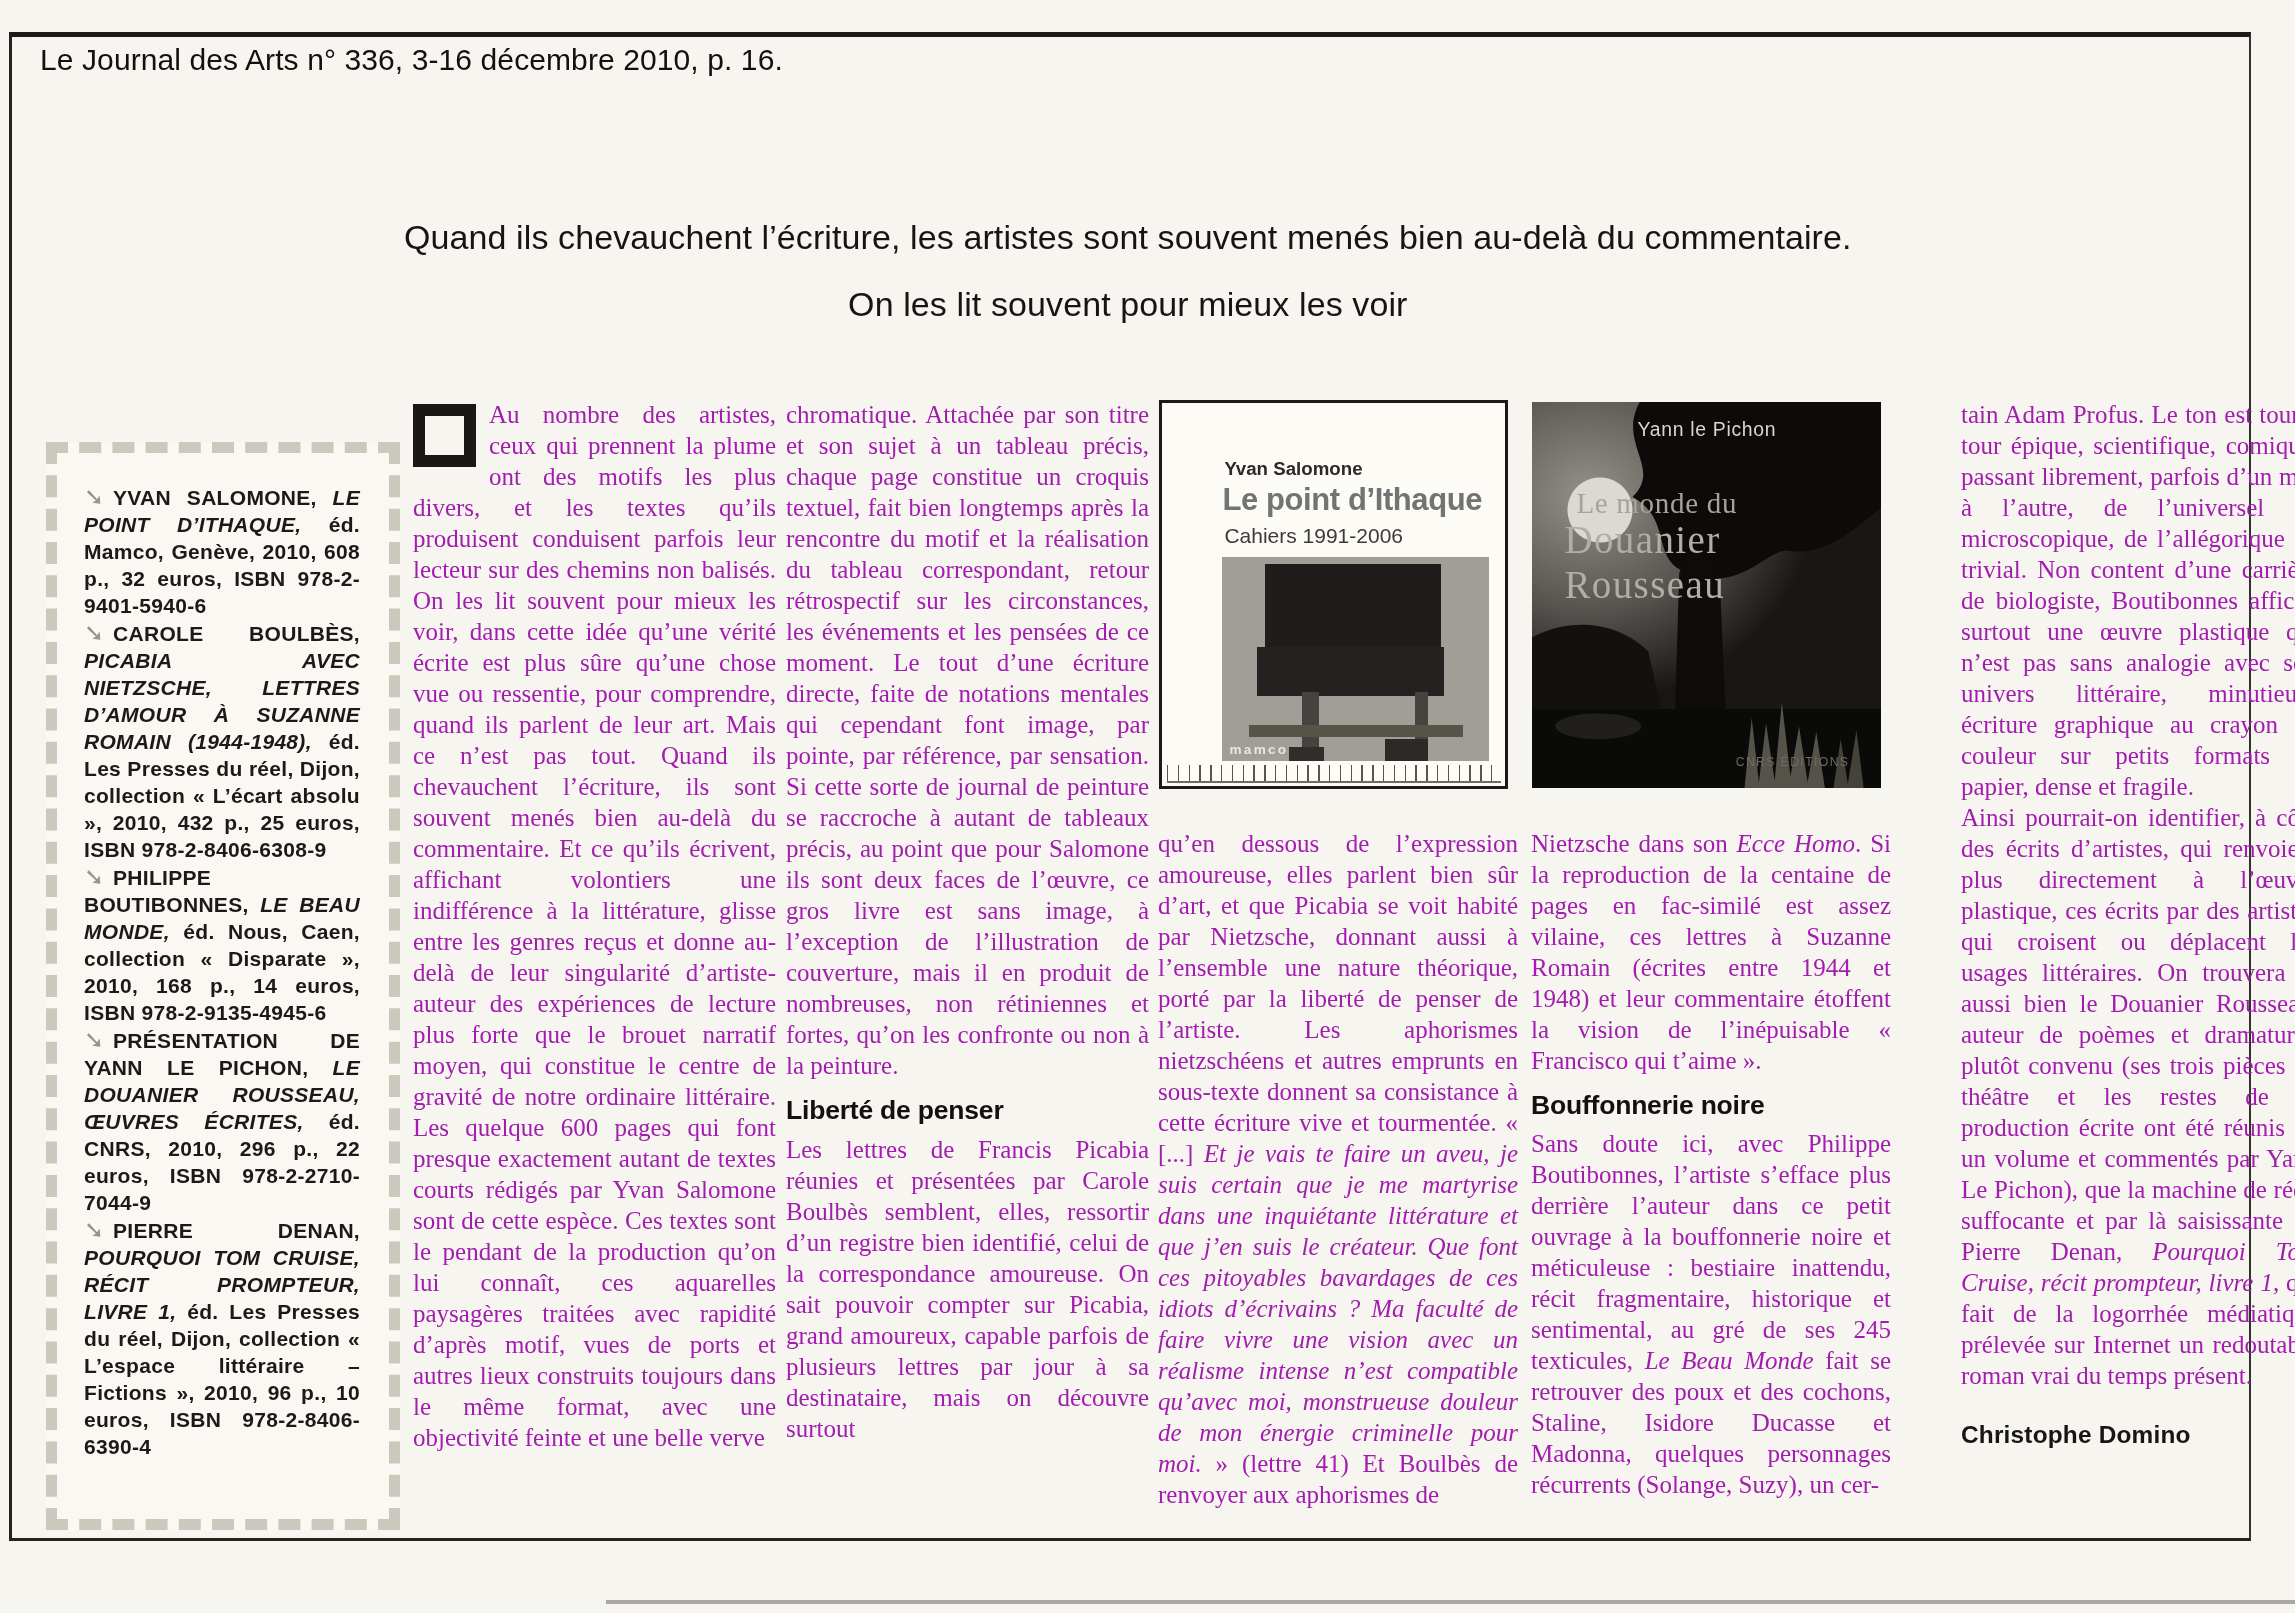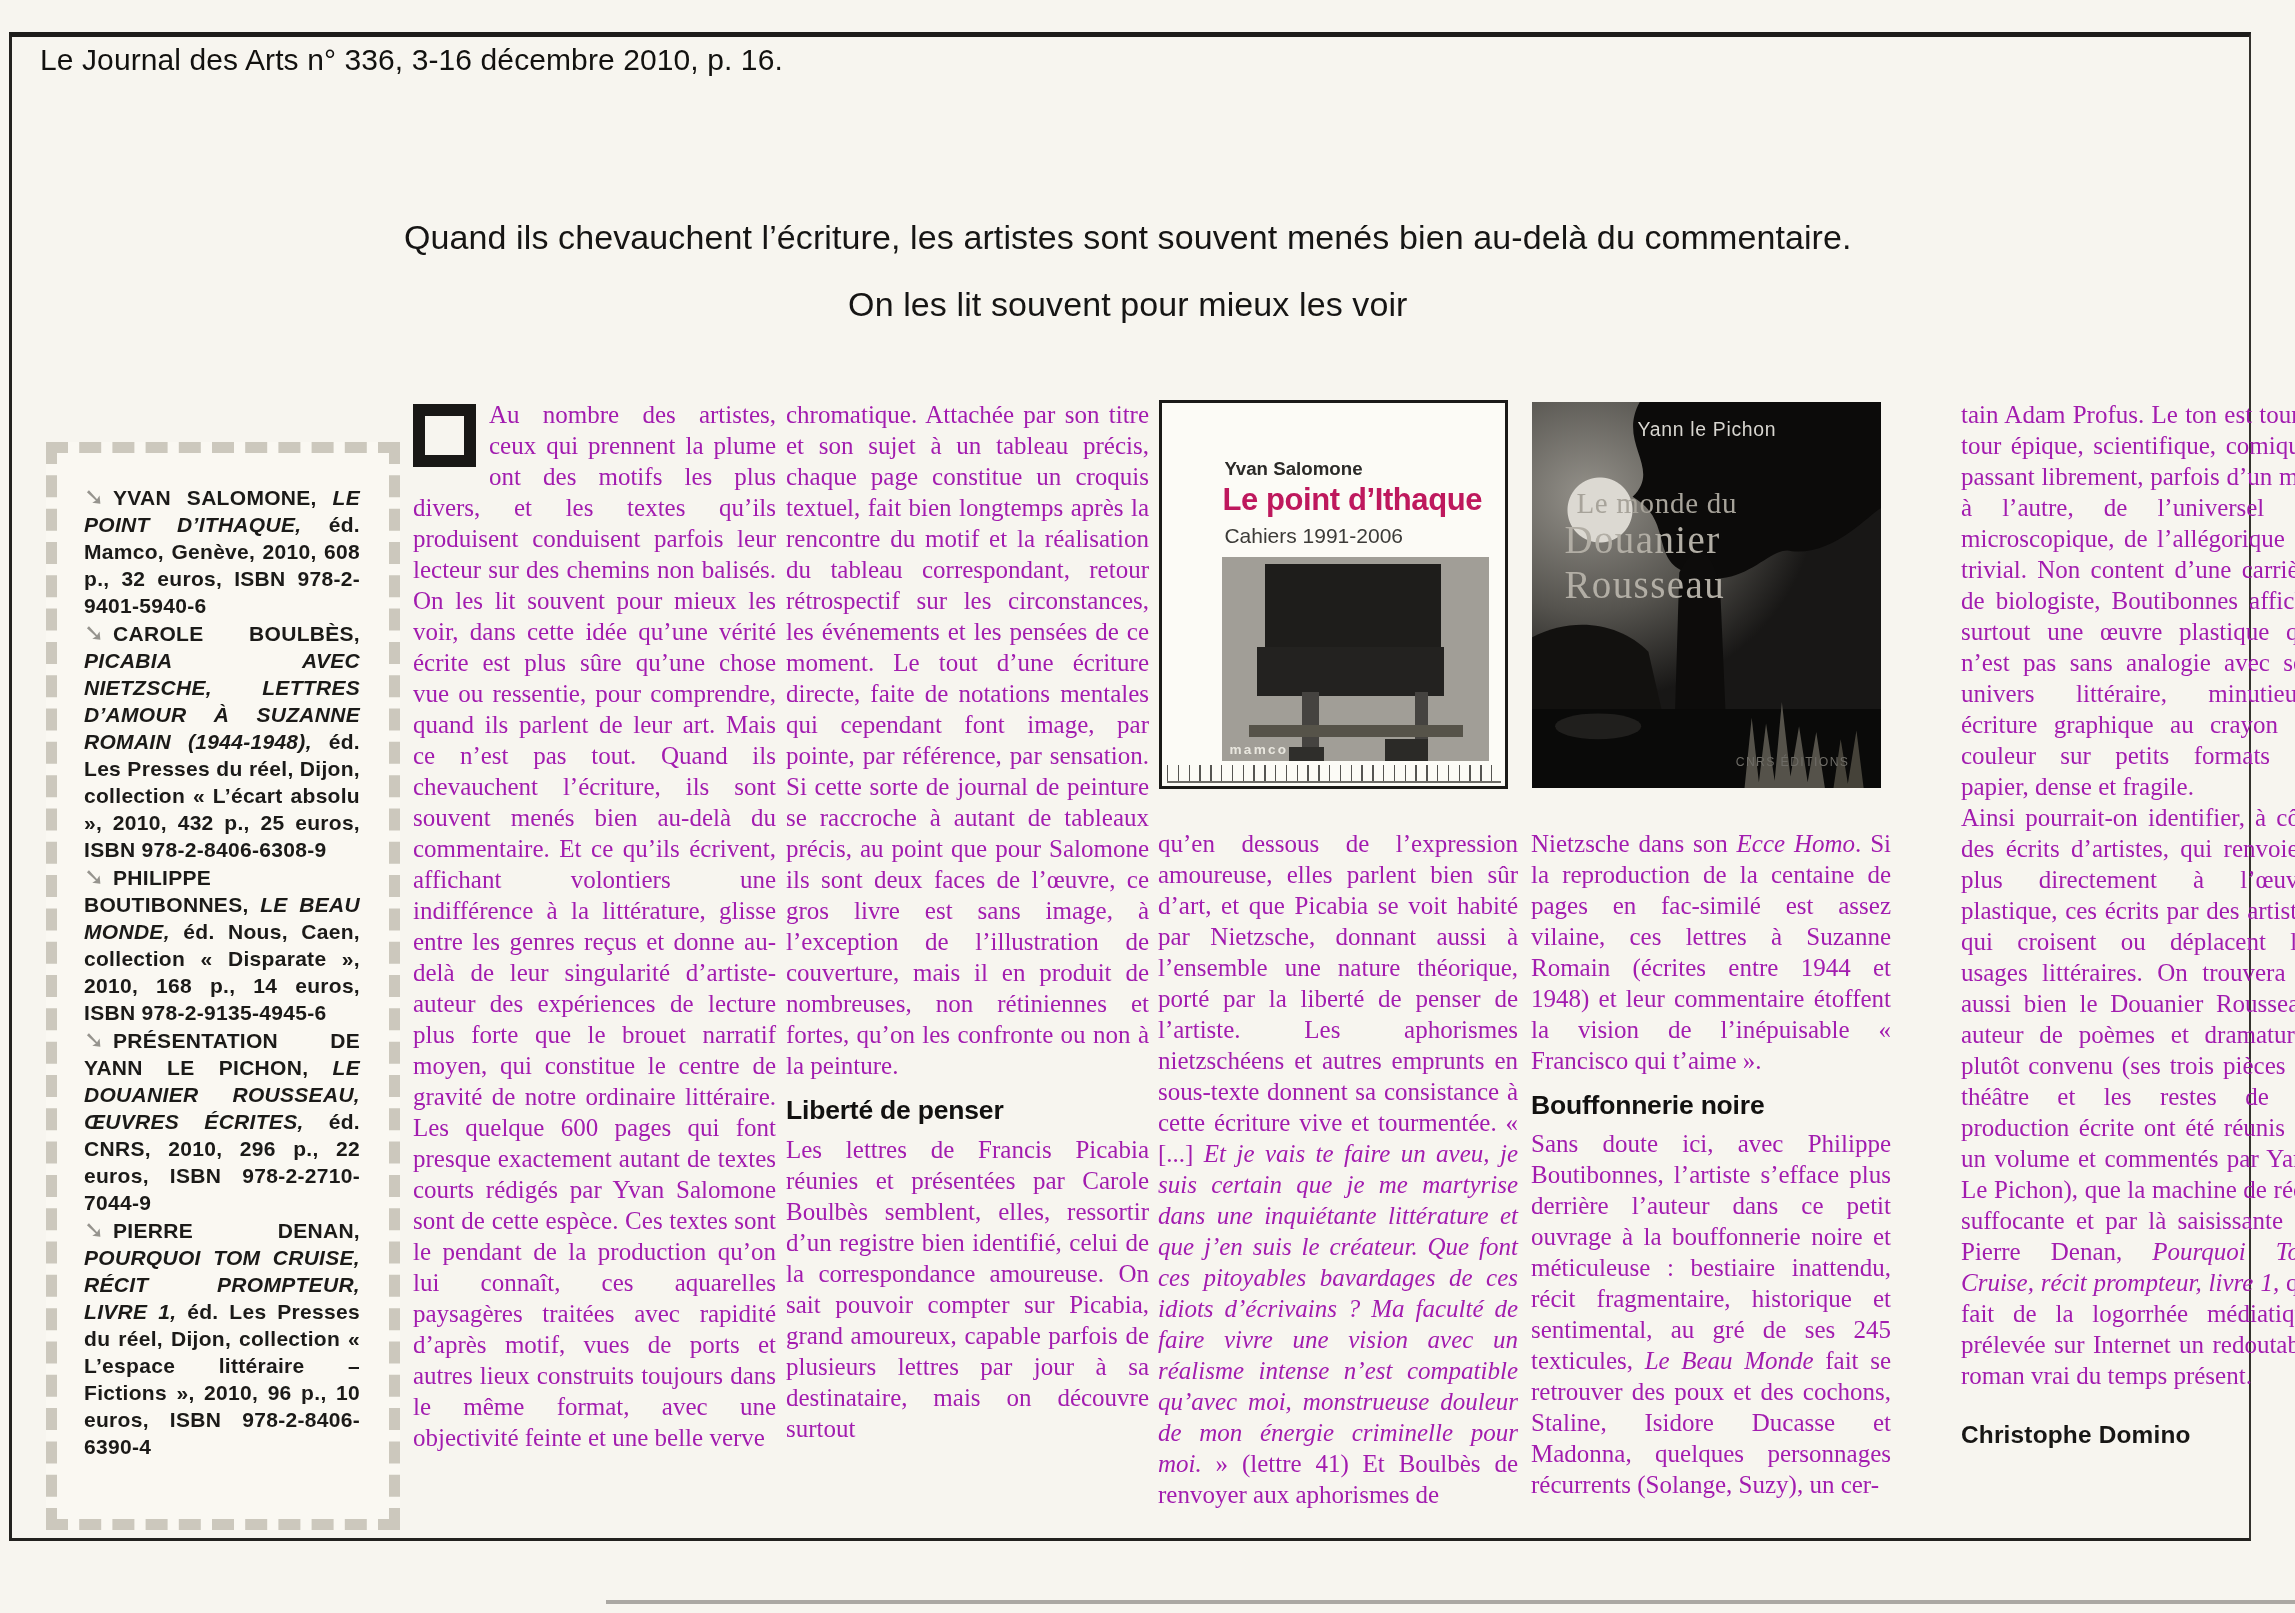--- a/index.html
+++ b/index.html
@@ -41,21 +41,21 @@
   .it{font-style:italic;}
   .subhead{font-family:"Liberation Sans","DejaVu Sans",sans-serif;font-weight:700;font-size:26.5px;
            margin:14.4px 0 7.2px 0;color:#121110;letter-spacing:-0.2px;}
   .dropcap{float:left;width:39px;height:39px;border:12.2px solid #191816;margin:5px 13px 1.4px 0;background:transparent;}
   .signature{font-family:"Liberation Sans","DejaVu Sans",sans-serif;font-weight:700;font-size:24.4px;
              margin-top:30px;padding-right:2.9px;color:#171614;letter-spacing:0.2px;}
   
   .cover{position:relative;display:block;margin:0;}
   .cover1{width:349px;height:389px;box-sizing:border-box;border:3.6px solid #1b1a18;background:#fcfbf6;margin:1.4px 0 39px 1.4px;}
   .c1-author{position:absolute;left:62px;top:55px;font:700 18.7px "Liberation Sans","DejaVu Sans",sans-serif;color:#2b2a28;}
-  .c1-title{position:absolute;left:60px;top:79px;font:700 31px "Liberation Sans","DejaVu Sans",sans-serif;color:#be185d;letter-spacing:-0.4px;}
+  .c1-title{position:absolute;left:60px;top:79px;font:700 31px "Liberation Sans","DejaVu Sans",sans-serif;color:#737373;letter-spacing:-0.4px;}
   .c1-sub{position:absolute;left:62px;top:121px;font:400 21px "Liberation Sans","DejaVu Sans",sans-serif;color:#3c3b38;}
   .c1-art{position:absolute;left:60px;top:154px;width:267px;height:204px;background:#a19e97;overflow:hidden;}
   .c1-sh{position:absolute;background:#1e1d1b;}
   .sh-top{left:16%;top:3%;width:66%;height:46%;}
   .sh-mid{left:13%;top:44%;width:70%;height:24%;background:#232220;}
   .sh-legL{left:30%;top:66%;width:6%;height:34%;background:#454340;}
   .sh-legR{left:72%;top:66%;width:5%;height:34%;background:#454340;}
   .sh-bar{left:10%;top:82%;width:80%;height:6%;background:#565349;}
   .sh-baseL{left:25%;top:93%;width:13%;height:7%;background:#2f2e2b;}
   .sh-baseR{left:61%;top:89%;width:16%;height:11%;background:#2b2a27;}

